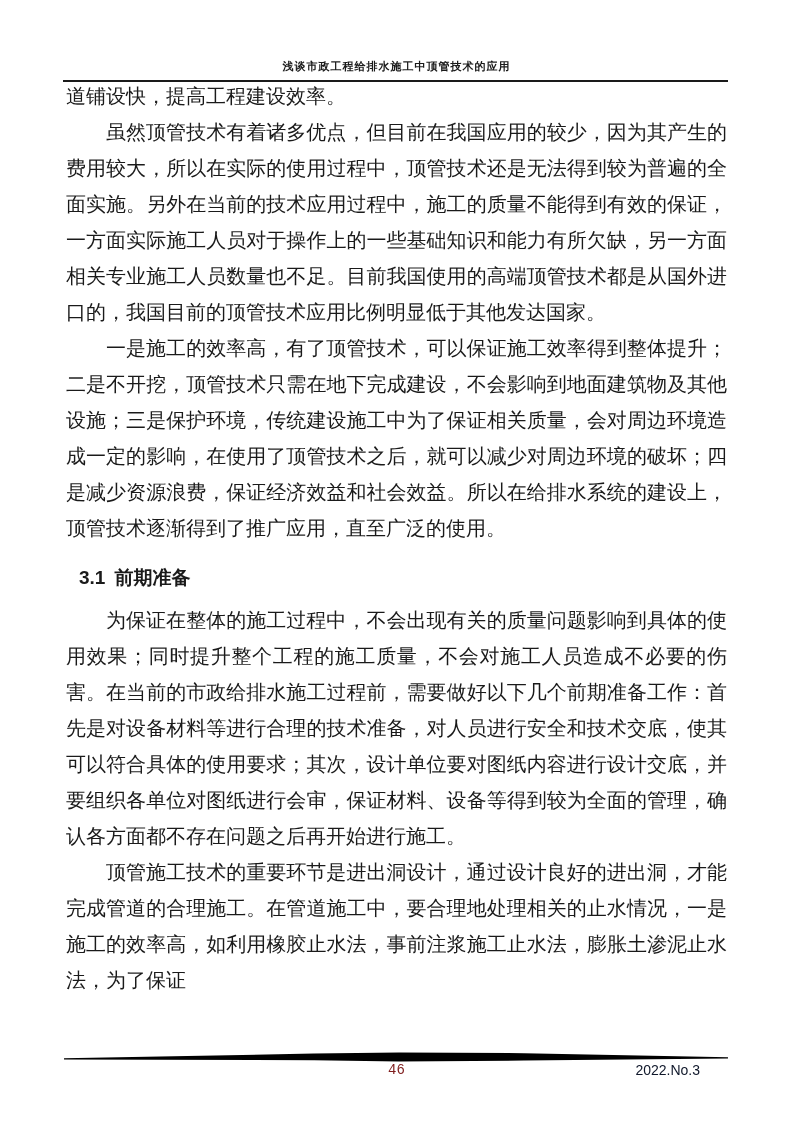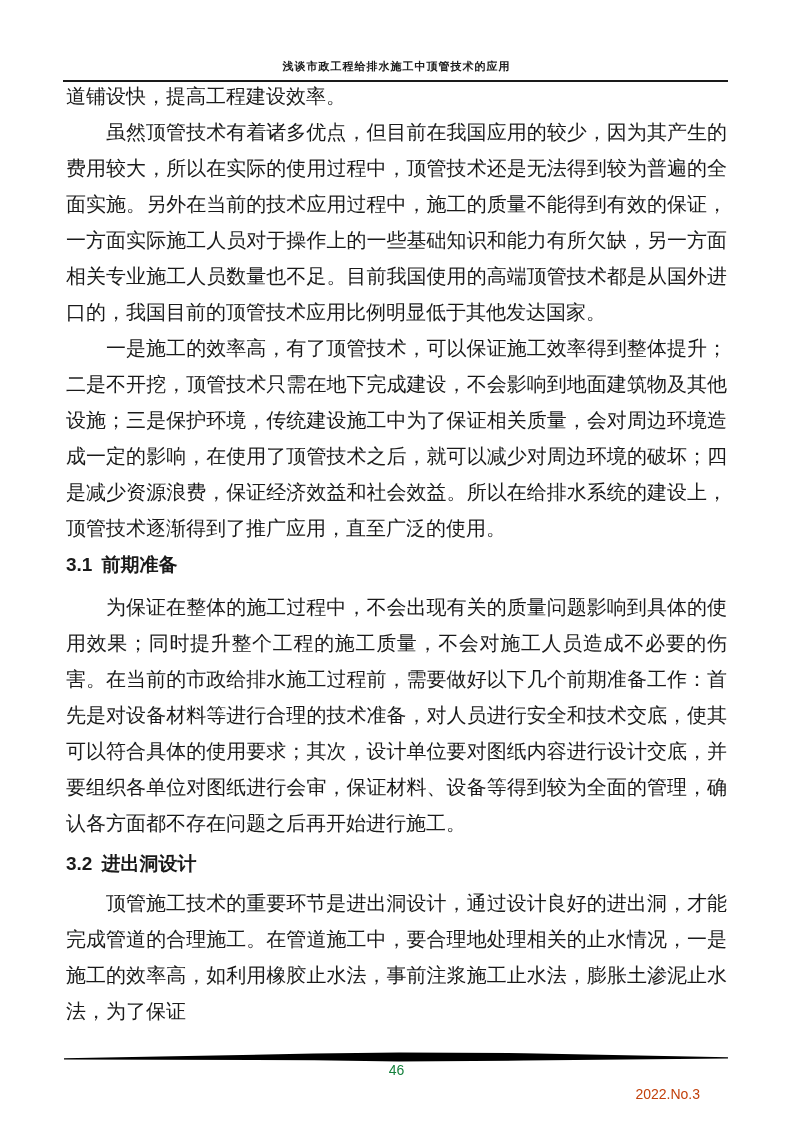--- a/index.html
+++ b/index.html
@@ -56,21 +56,21 @@
   .sec-h2 {
     margin: 1px 0 0 0;
     font-family: "Liberation Sans", "DejaVu Sans", sans-serif;
     font-size: 21px;
     font-weight: bold;
     line-height: 38px;
     text-align: left;
   }
   .sec-h2 .sec-num { margin-right: 16px; }
   .sec-h3 {
-    margin: 0;
+    margin: 13px;
     font-family: "Liberation Sans", "DejaVu Sans", sans-serif;
     font-size: 19px;
     font-weight: bold;
     line-height: 38px;
     text-align: left;
   }
   .sec-h3 .sec-num { margin-right: 9px; }
   .sec-h3.first { margin-bottom: 5px; }
   .sec-h3.second { margin-top: 4px; margin-bottom: 2px; }
   
@@ -80,32 +80,31 @@
     left: 64px;
     width: 664px;
     height: 10px;
   }
   .footer-pagenum {
     position: absolute;
     top: 1062px;
     left: 66px;
     width: 661px;
     text-align: center;
-    font-family: Liberation Sans, sans-serif;
+    font-family: Liberation Mono, monospace;
     font-size: 14px;
-    color: #15803d;
+    color: #7f1d1d;
   }
   .footer-issue {
     position: absolute;
     top: 1062px;
     right: 93px;
     font-family: "Liberation Sans", "DejaVu Sans", sans-serif;
     font-size: 14px;
-    color: #c2410c;
-    margin-top: 24px;
+    color: #0f172a;
   }
 </style>
 </head>
 <body>
 
 <div class="page">
 
   <div class="running-title">浅谈市政工程给排水施工中顶管技术的应用</div>
 
   <div class="header-rule"></div>
@@ -118,23 +117,20 @@
 
     <p class="ind">一是施工的效率高，有了顶管技术，可以保证施工效率得到整体提升；二是不开挖，顶管技术只需在地下完成建设，不会影响到地面建筑物及其他设施；三是保护环境，传统建设施工中为了保证相关质量，会对周边环境造成一定的影响，在使用了顶管技术之后，就可以减少对周边环境的破坏；四是减少资源浪费，保证经济效益和社会效益。所以在给排水系统的建设上，顶管技术逐渐得到了推广应用，直至广泛的使用。</p>
 
 
     <h3 class="sec-h3 first">
       <span class="sec-num">3.1</span><span>前期准备</span>
     </h3>
 
     <p class="ind">为保证在整体的施工过程中，不会出现有关的质量问题影响到具体的使用效果；同时提升整个工程的施工质量，不会对施工人员造成不必要的伤害。在当前的市政给排水施工过程前，需要做好以下几个前期准备工作：首先是对设备材料等进行合理的技术准备，对人员进行安全和技术交底，使其可以符合具体的使用要求；其次，设计单位要对图纸内容进行设计交底，并要组织各单位对图纸进行会审，保证材料、设备等得到较为全面的管理，确认各方面都不存在问题之后再开始进行施工。</p>
 
-    <h3 class="sec-h3 second">
-      <span class="sec-num">3.2</span><span>进出洞设计</span>
-    </h3>
 
     <p class="ind">顶管施工技术的重要环节是进出洞设计，通过设计良好的进出洞，才能完成管道的合理施工。在管道施工中，要合理地处理相关的止水情况，一是施工的效率高，如利用橡胶止水法，事前注浆施工止水法，膨胀土渗泥止水法，为了保证</p>
 
   </div>
 
   <svg class="footer-bar" viewBox="0 0 664 10" preserveAspectRatio="none">
     <path d="M 0 6.2
              L 250 1.6 L 335 0.4 L 460 1.2 L 664 5.2
              L 664 6.4
              L 460 8.6 L 335 9.4 L 250 8.2 L 0 7.4 Z" fill="#000000"></path>

